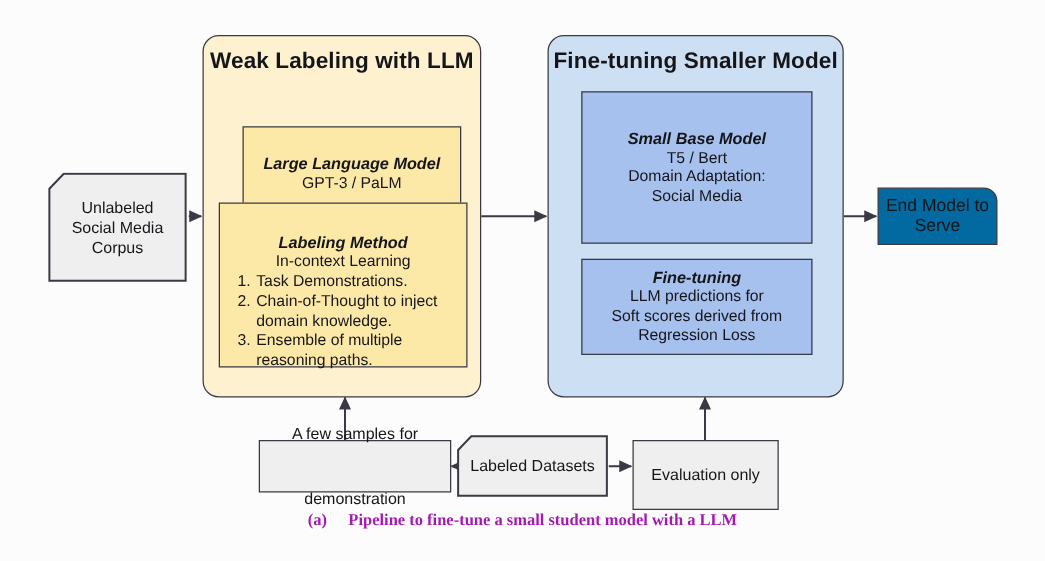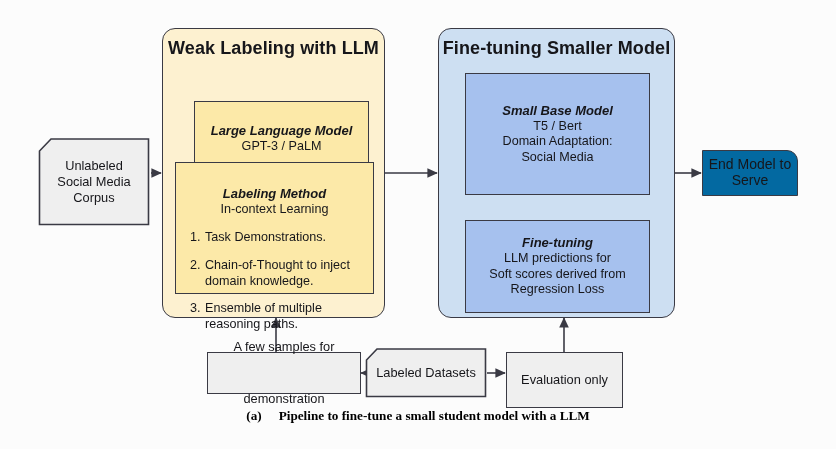--- a/index.html
+++ b/index.html
@@ -67,21 +67,20 @@
     list-style: none;
     text-align: left;
     width: 100%;
   }
   .num-list li {
     font-size: 12.6px;
     line-height: 15.6px;
     padding-left: 15px;
     text-indent: -15px;
     margin-left: 8px;
-    margin-top: 12px;
   }
   .num-list li .n { display: inline-block; width: 15px; text-indent: 0; }
 
   
   .grey-box {
     background: #efefef;
     border: 1.5px solid #3a3a44;
     font-size: 12.8px;
     line-height: 15.6px;
   }
@@ -98,21 +97,21 @@
 
   
   #caption {
     position: absolute;
     left: 0; right: 0;
     top: 408px;
     text-align: center;
     font-family: "Liberation Serif", serif;
     font-size: 13.2px;
     font-weight: bold;
-    color: #000000;
+    color: #a21caf;
   }
   #caption .cap-tag { margin-right: 17px; }
 </style>
 </head>
 <body>
 
 <div id="page">
 
   <svg id="svg-layer" viewBox="0 0 836 449">
     <defs>
@@ -177,21 +176,21 @@
   <div class="node container-box c-blue" style="left:438px; top:28px; width:237px; height:290px; justify-content:flex-start;">
     <div class="container-title">Fine-tuning Smaller Model</div>
 
     <div class="node sub-box s-blue" style="position:absolute; left:26px; top:44px; width:185px; height:122px;">
       <div class="sub-title">Small Base Model</div>
       <div class="sub-line">T5 / Bert</div>
       <div class="sub-line">Domain Adaptation:</div>
       <div class="sub-line">Social Media</div>
     </div>
 
-    <div class="node sub-box s-blue" style="position:absolute; left:26px; top:191px; width:185px; height:93px;">
+    <div class="node sub-box s-blue" style="position:absolute; left:26px; top:178px; width:185px; height:77px;">
       <div class="sub-title">Fine-tuning</div>
       <div class="sub-line">LLM predictions for</div>
       <div class="sub-line">Soft scores derived from</div>
       <div class="sub-line">Regression Loss</div>
     </div>
   </div>
 
   <div class="node pink-box" style="left:702px; top:150px; width:96px; height:46px;">
     <div>End Model to</div>
     <div>Serve</div>

